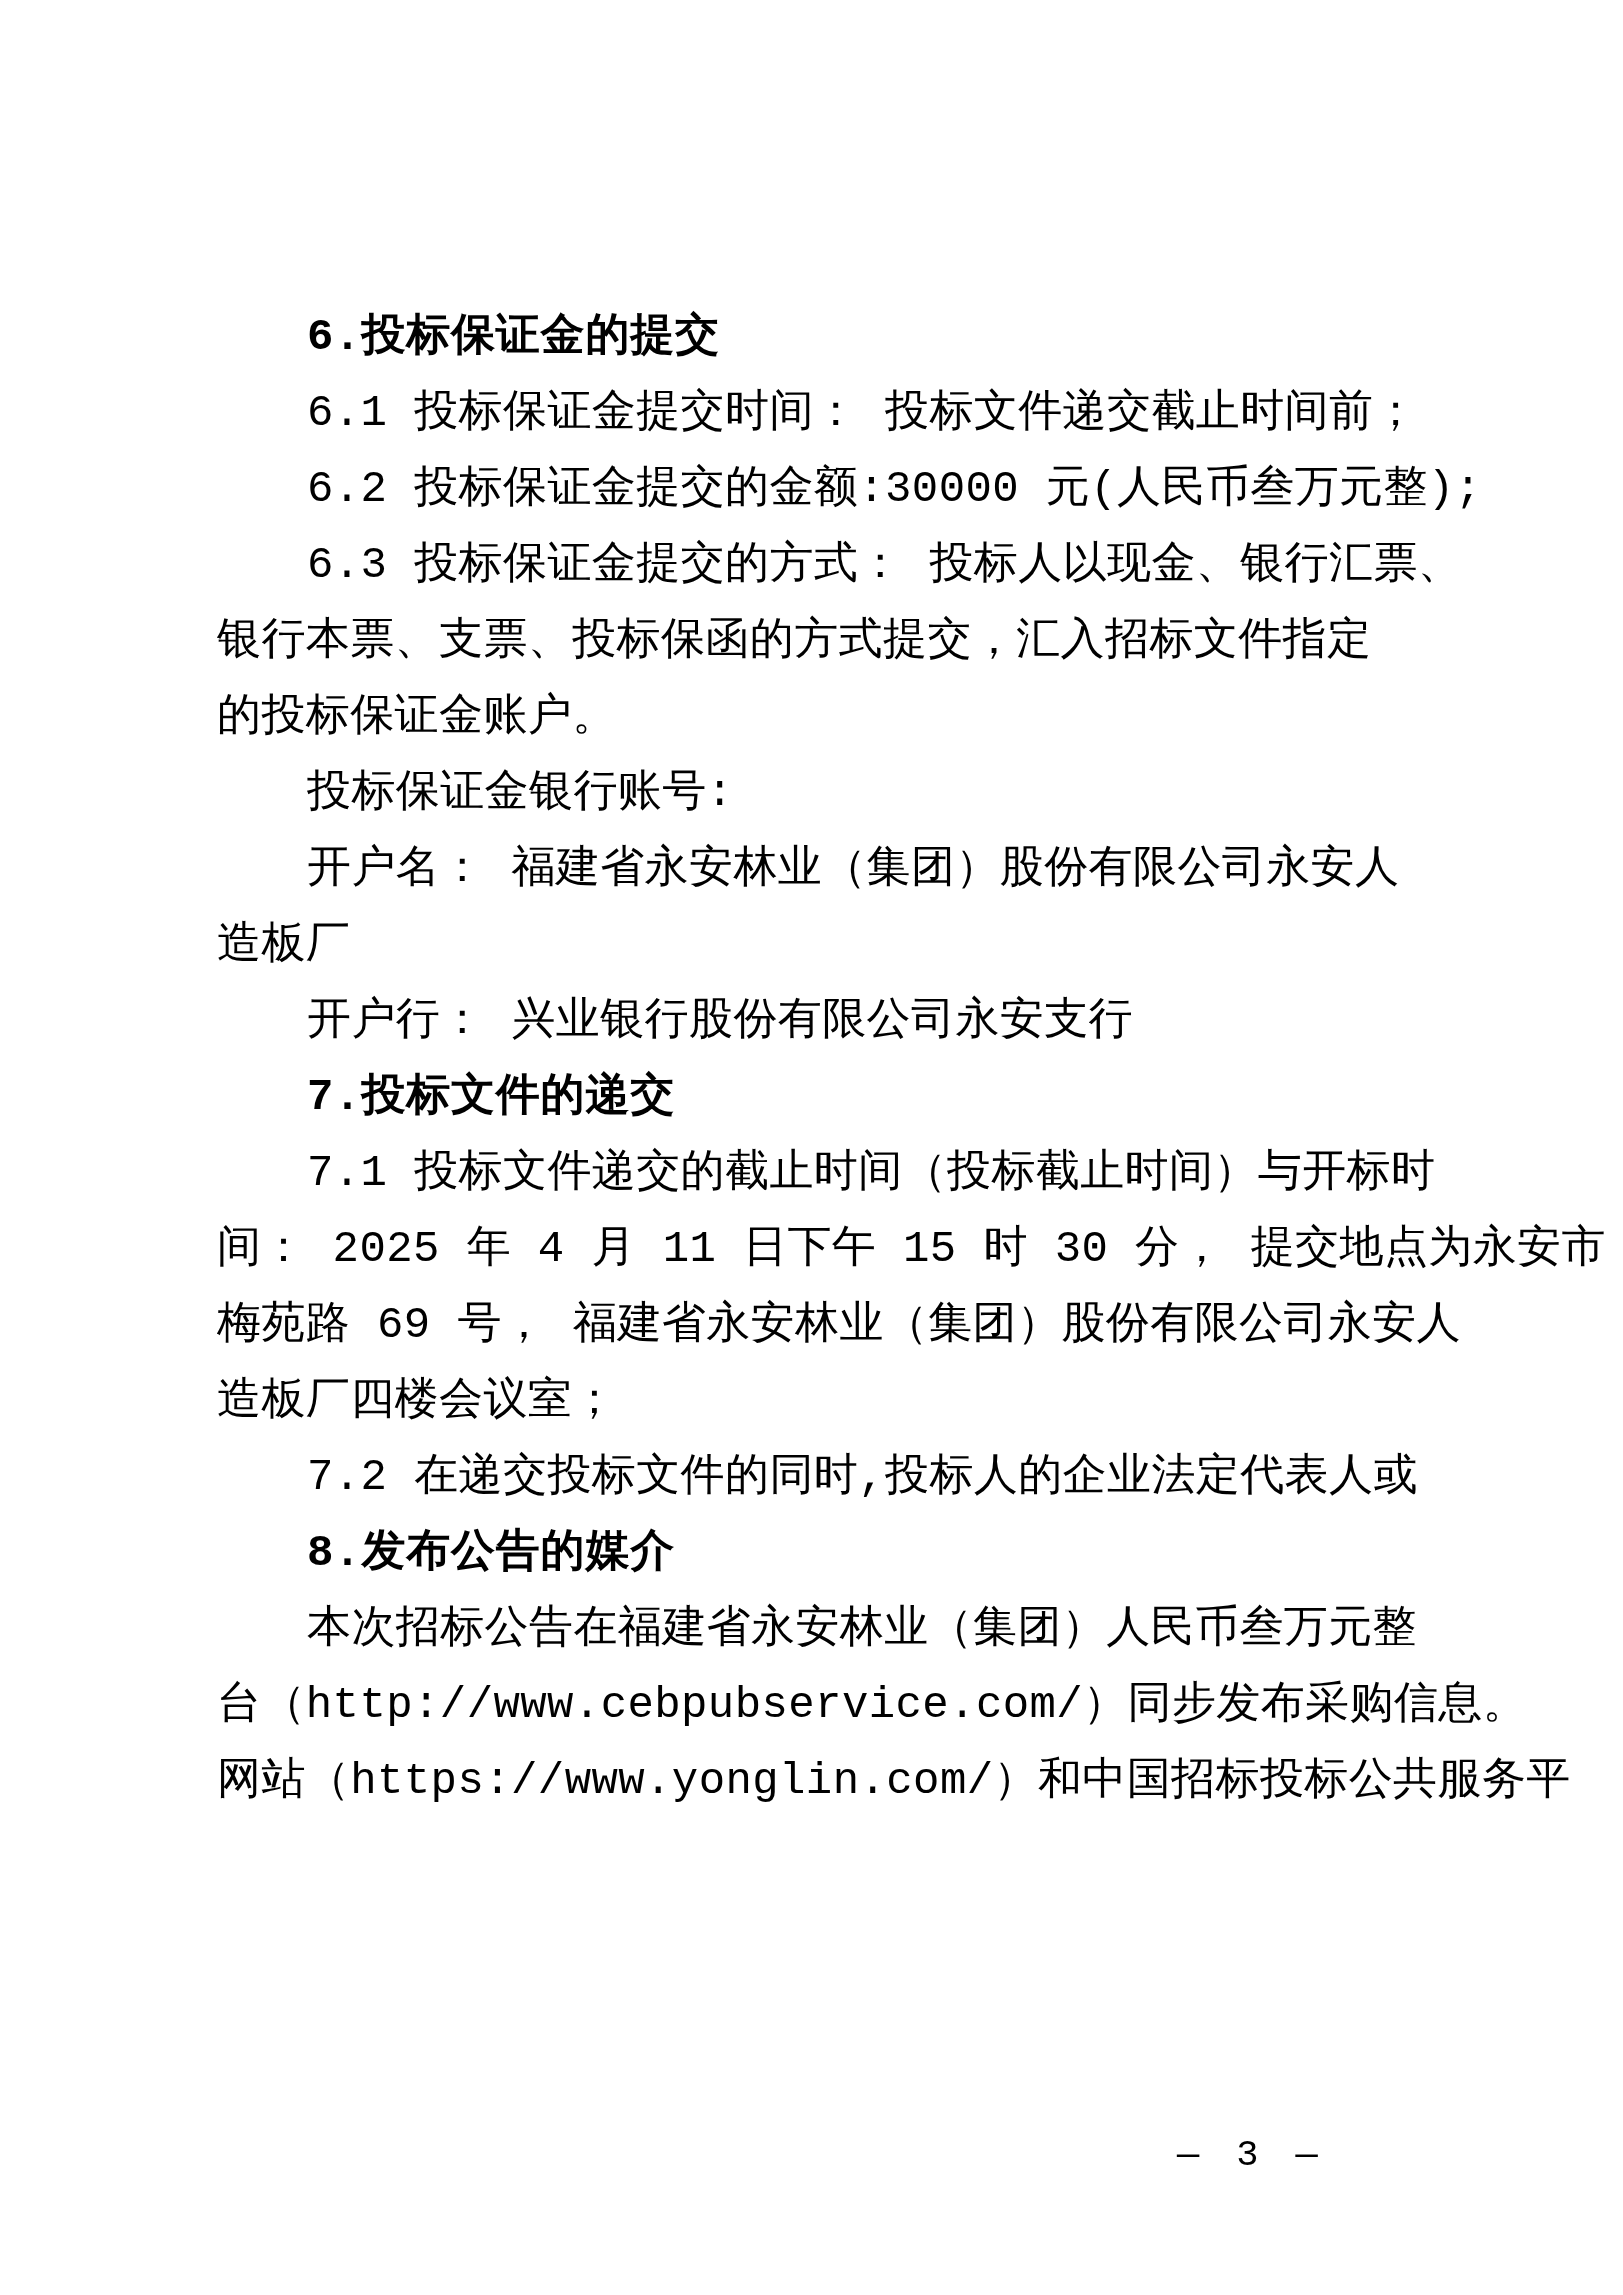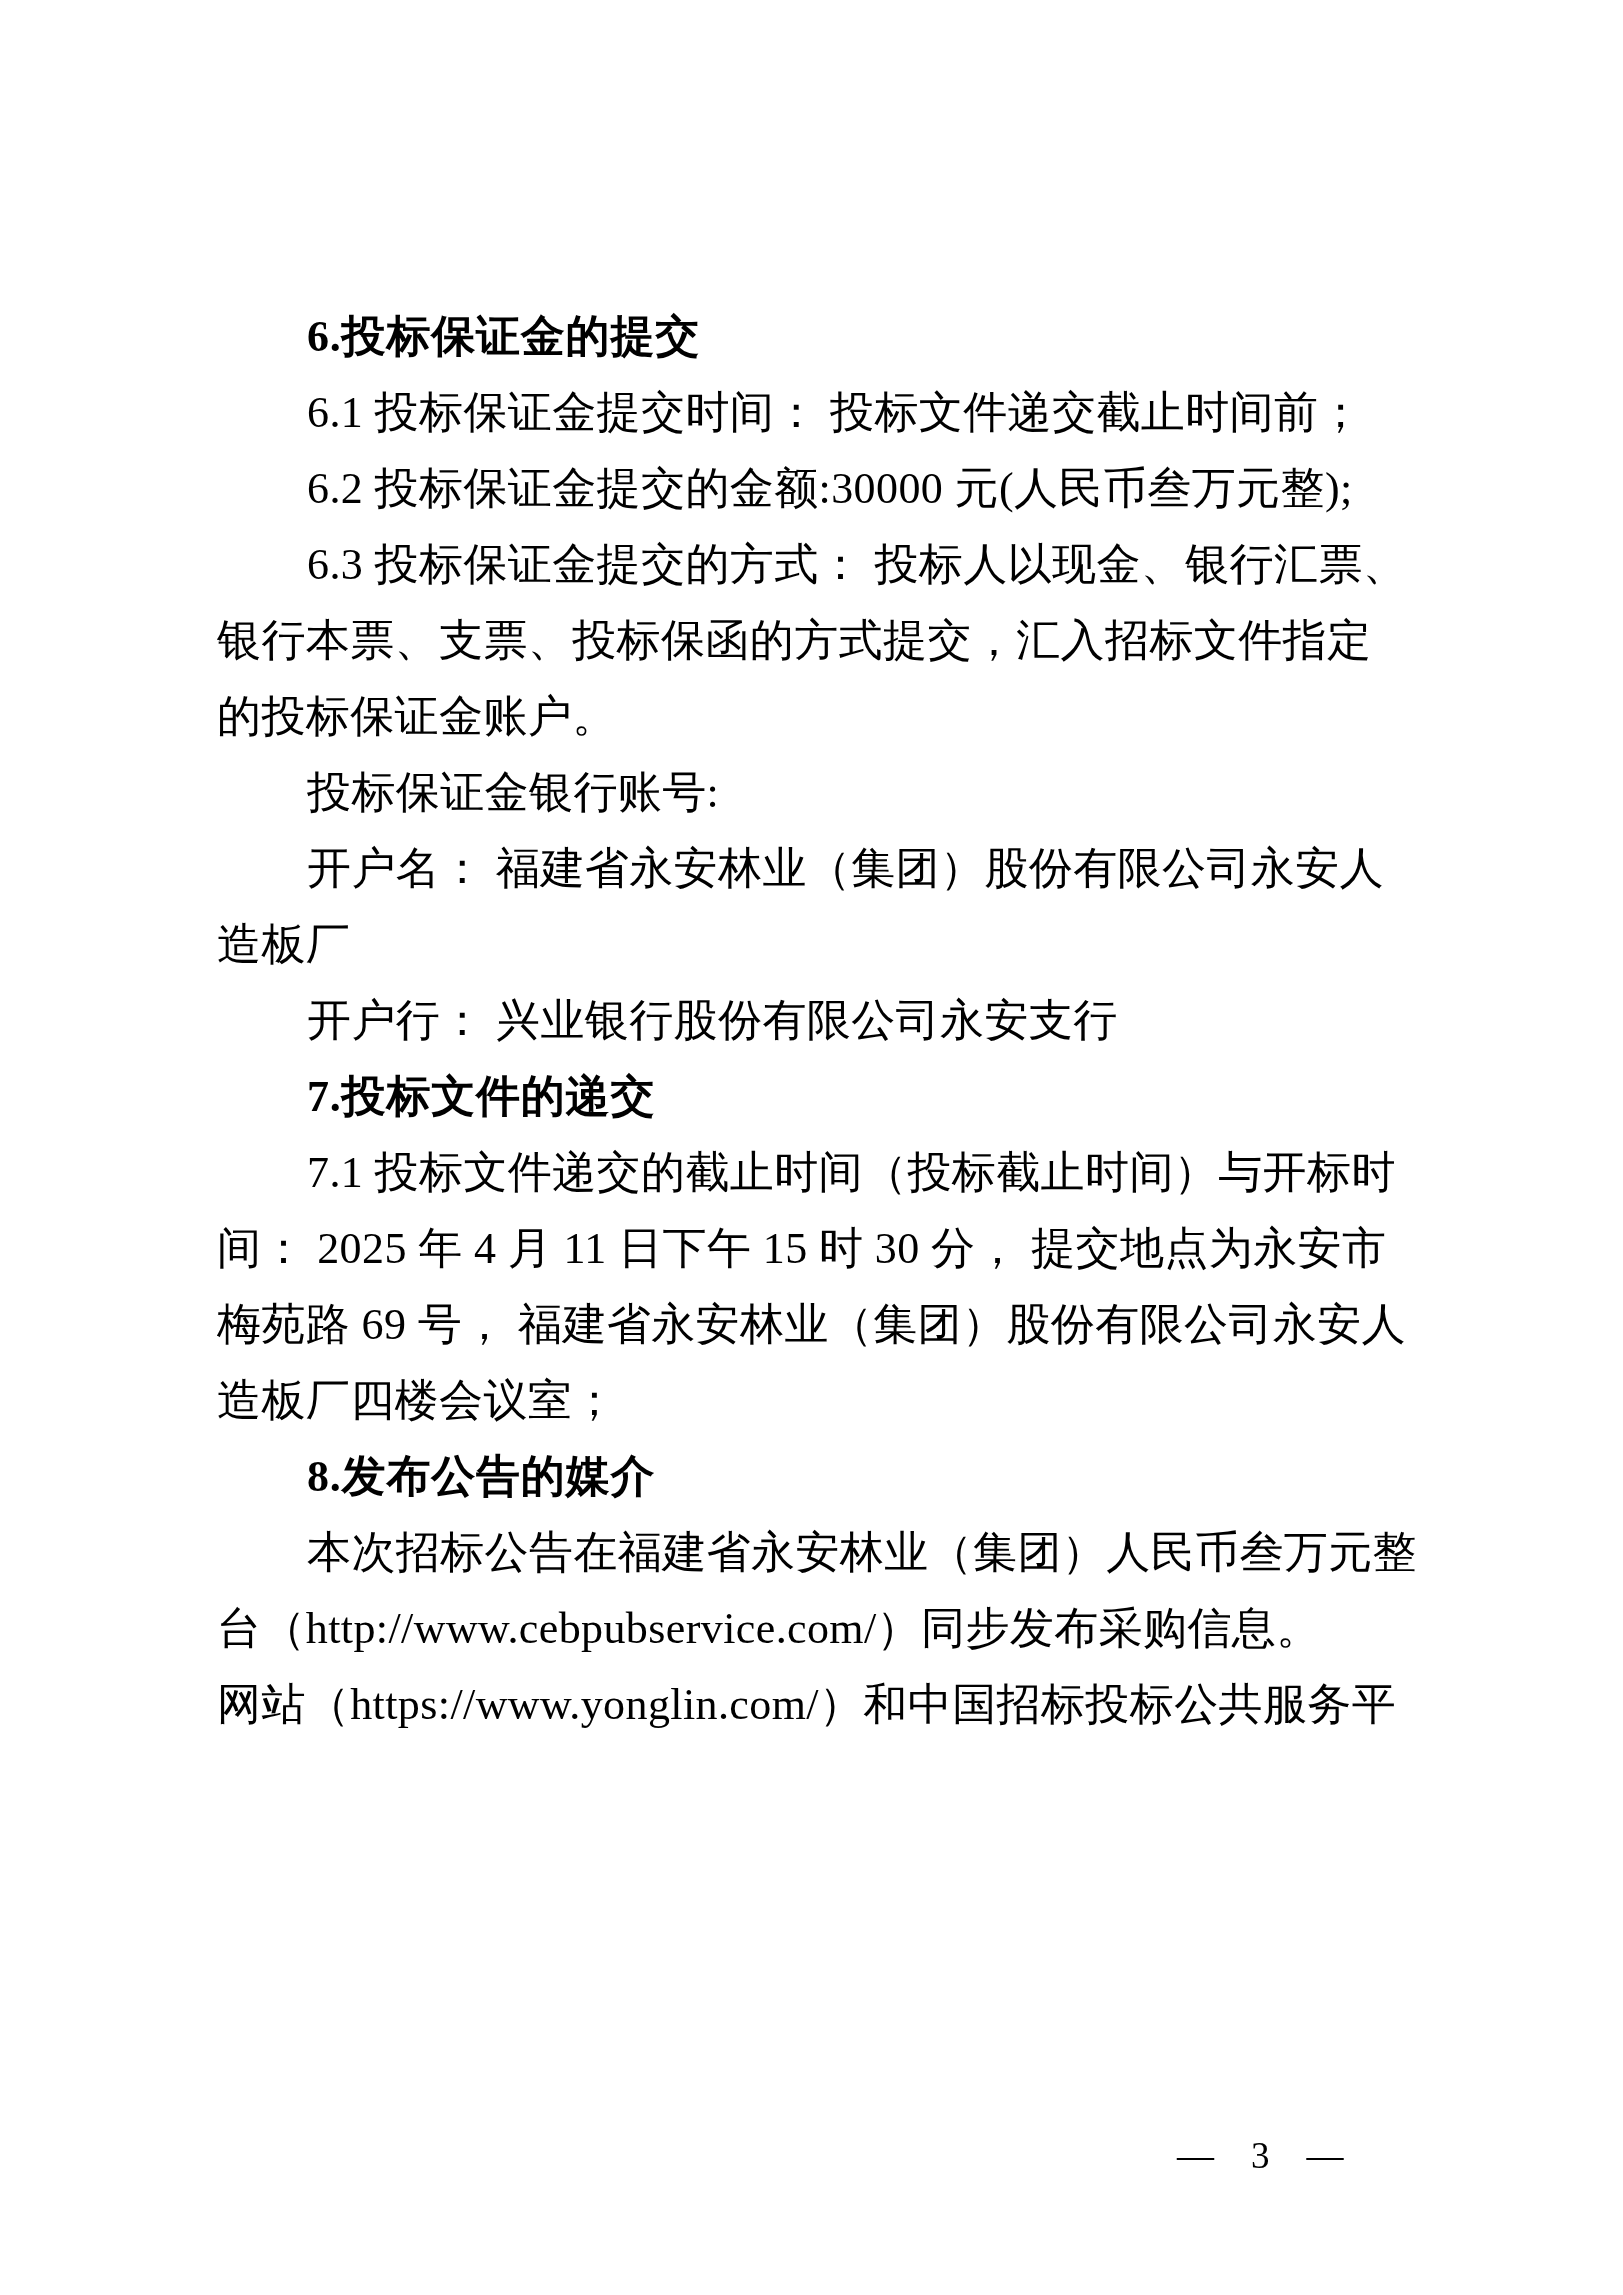--- a/index.html
+++ b/index.html
@@ -6,21 +6,21 @@
     margin: 0;
     padding: 0;
     background: #ffffff;
   }
   .page {
     position: relative;
     width: 1623px;
     height: 2295px;
     background: #ffffff;
     color: #000000;
-    font-family: Liberation Serif, serif;
+    font-family: Liberation Mono, monospace;
     overflow: hidden;
   }
   .text-block {
     position: absolute;
     left: 217px;
     top: 299px;
     width: 1150px;
   }
   .line {
     height: 76px;
@@ -59,20 +59,21 @@
     <div class="line">的投标保证金账户。</div>
     <div class="line indent">投标保证金银行账号:</div>
     <div class="line indent">开户名： 福建省永安林业（集团）股份有限公司永安人</div>
     <div class="line">造板厂</div>
     <div class="line indent">开户行： 兴业银行股份有限公司永安支行</div>
     <div class="line heading indent">7.投标文件的递交</div>
     <div class="line indent">7.1 投标文件递交的截止时间（投标截止时间）与开标时</div>
     <div class="line">间： 2025 年 4 月 11 日下午 15 时 30 分， 提交地点为永安市</div>
     <div class="line">梅苑路 69 号， 福建省永安林业（集团）股份有限公司永安人</div>
     <div class="line">造板厂四楼会议室；</div>
+    <div class="line indent">7.2 在递交投标文件的同时,投标人的企业法定代表人或</div>
     <div class="line heading indent">8.发布公告的媒介</div>
     <div class="line indent">本次招标公告在福建省永安林业（集团）人民币叁万元整</div>
     <div class="line">台（http://www.cebpubservice.com/）同步发布采购信息。</div>
     <div class="line">网站（https://www.yonglin.com/）和中国招标投标公共服务平</div>
   </div>
 
   <div class="footer">—　3　—</div>
 
 </div>
 

